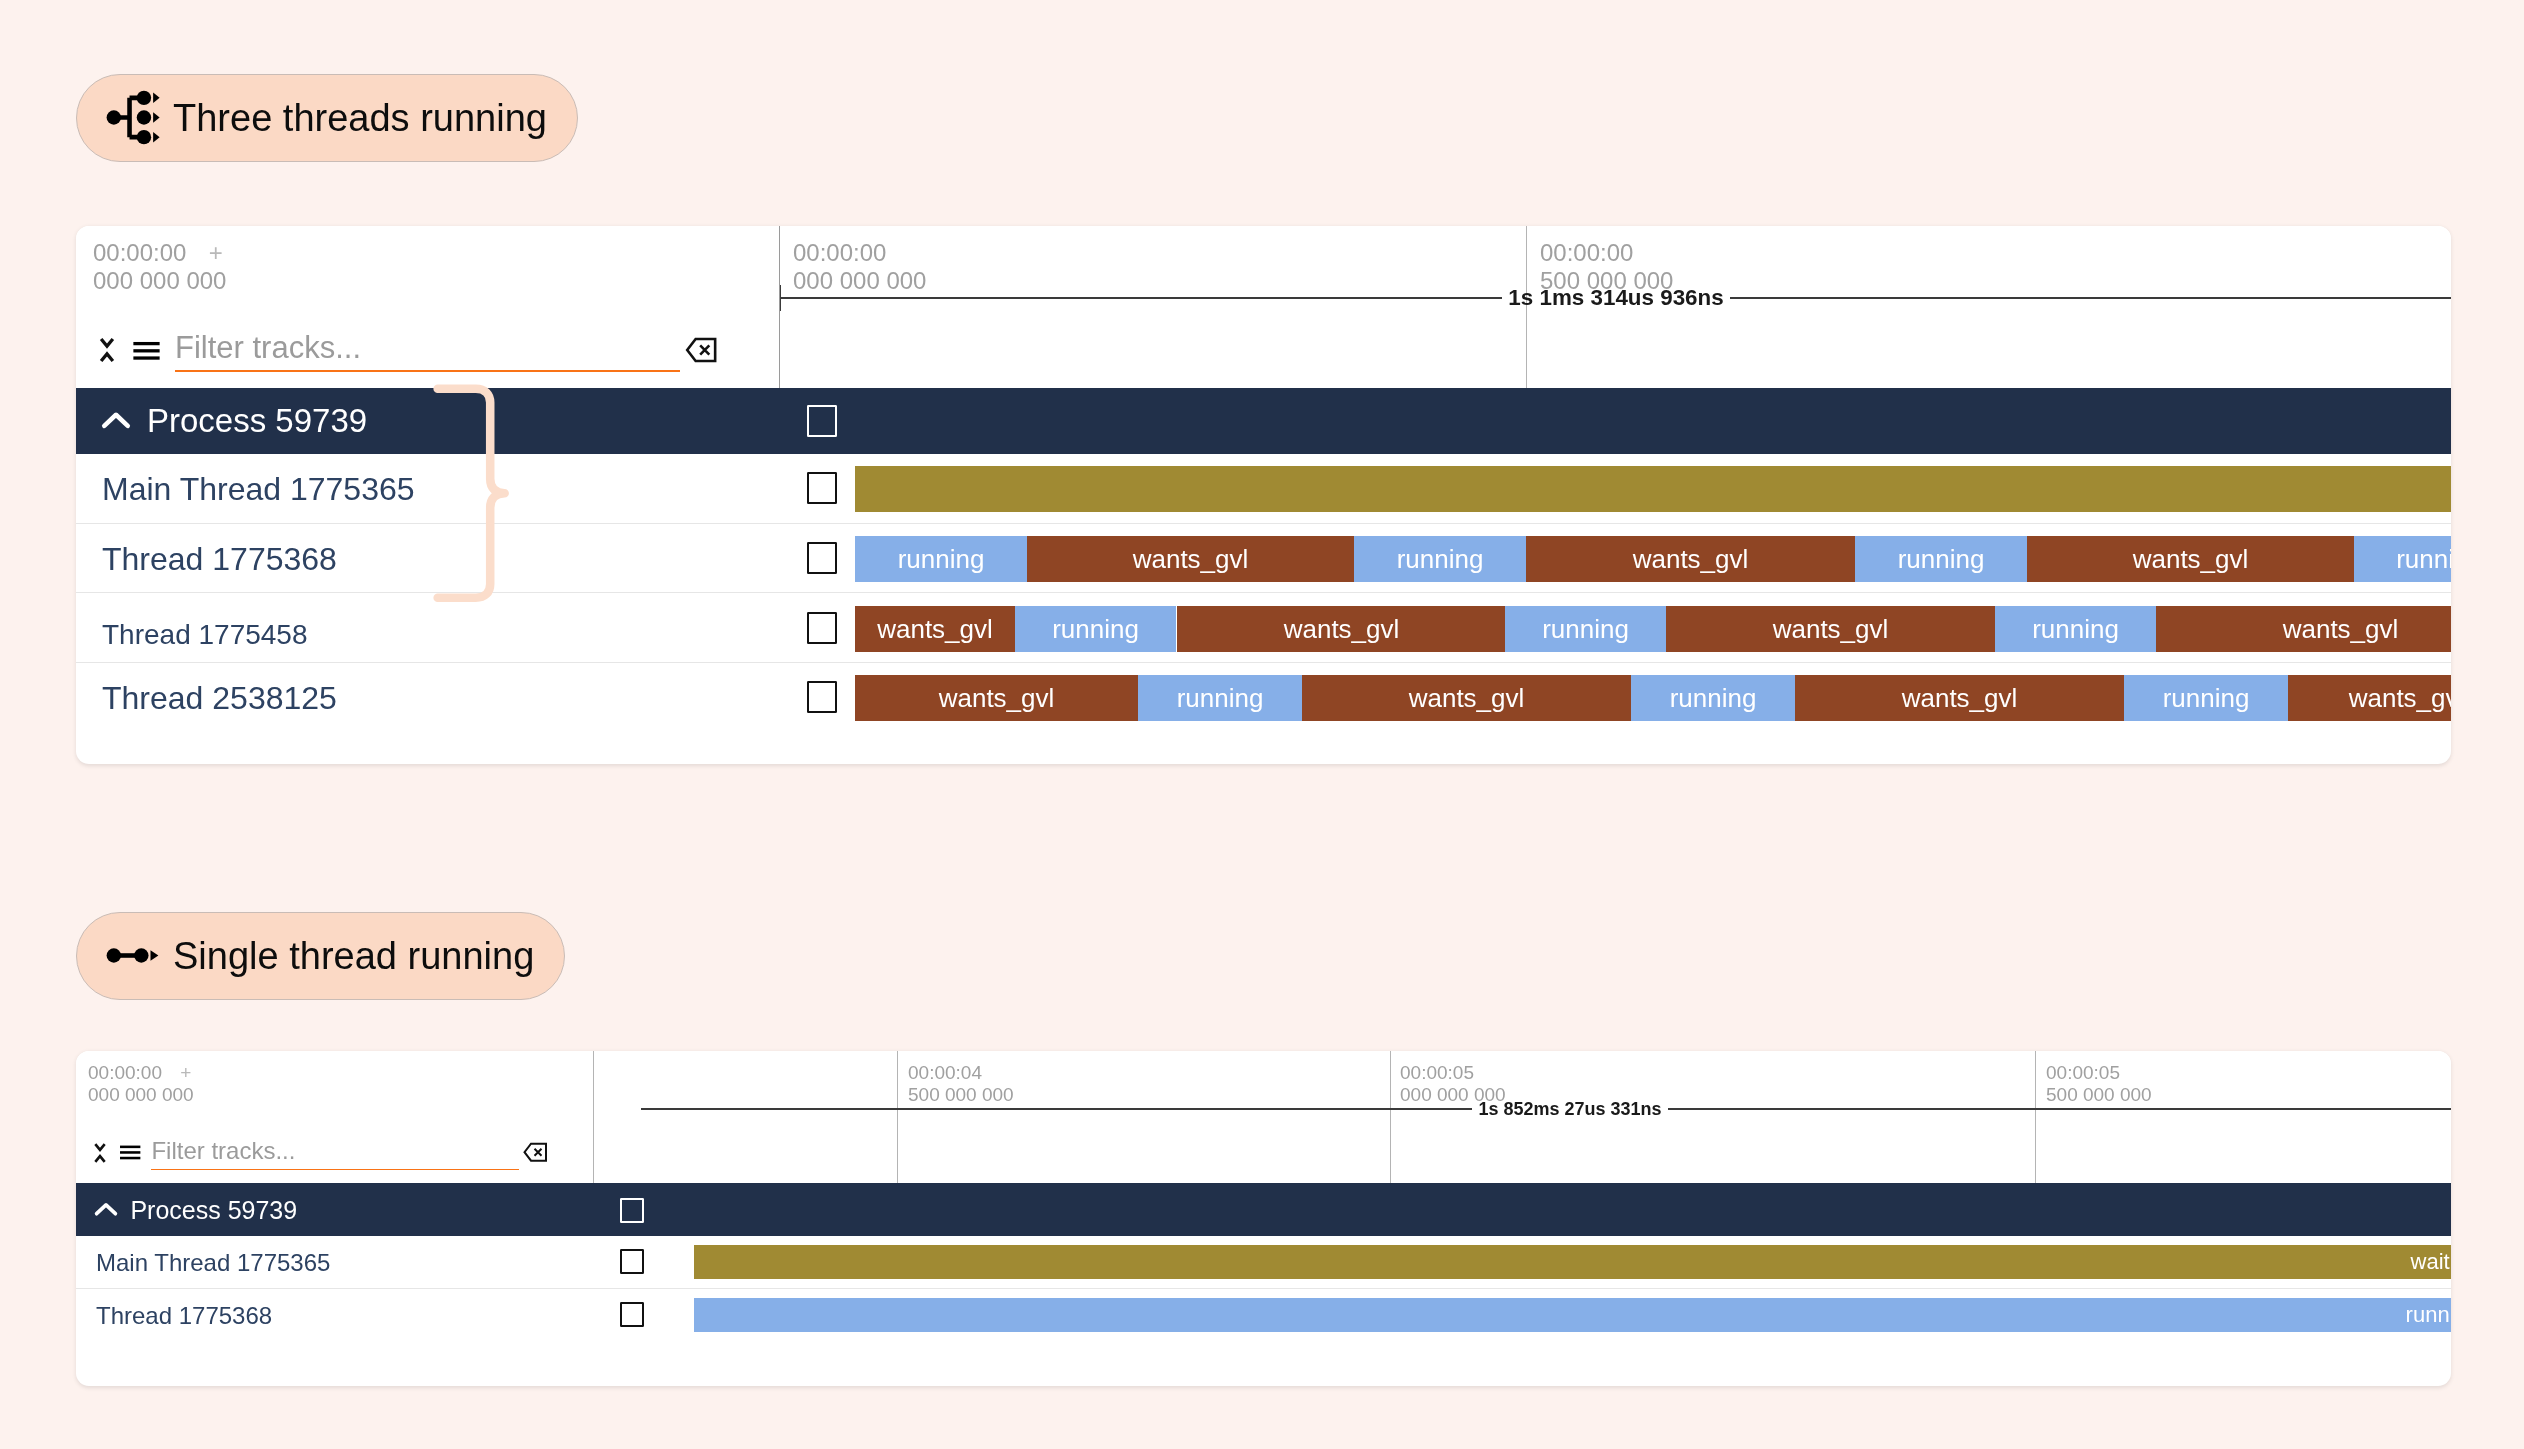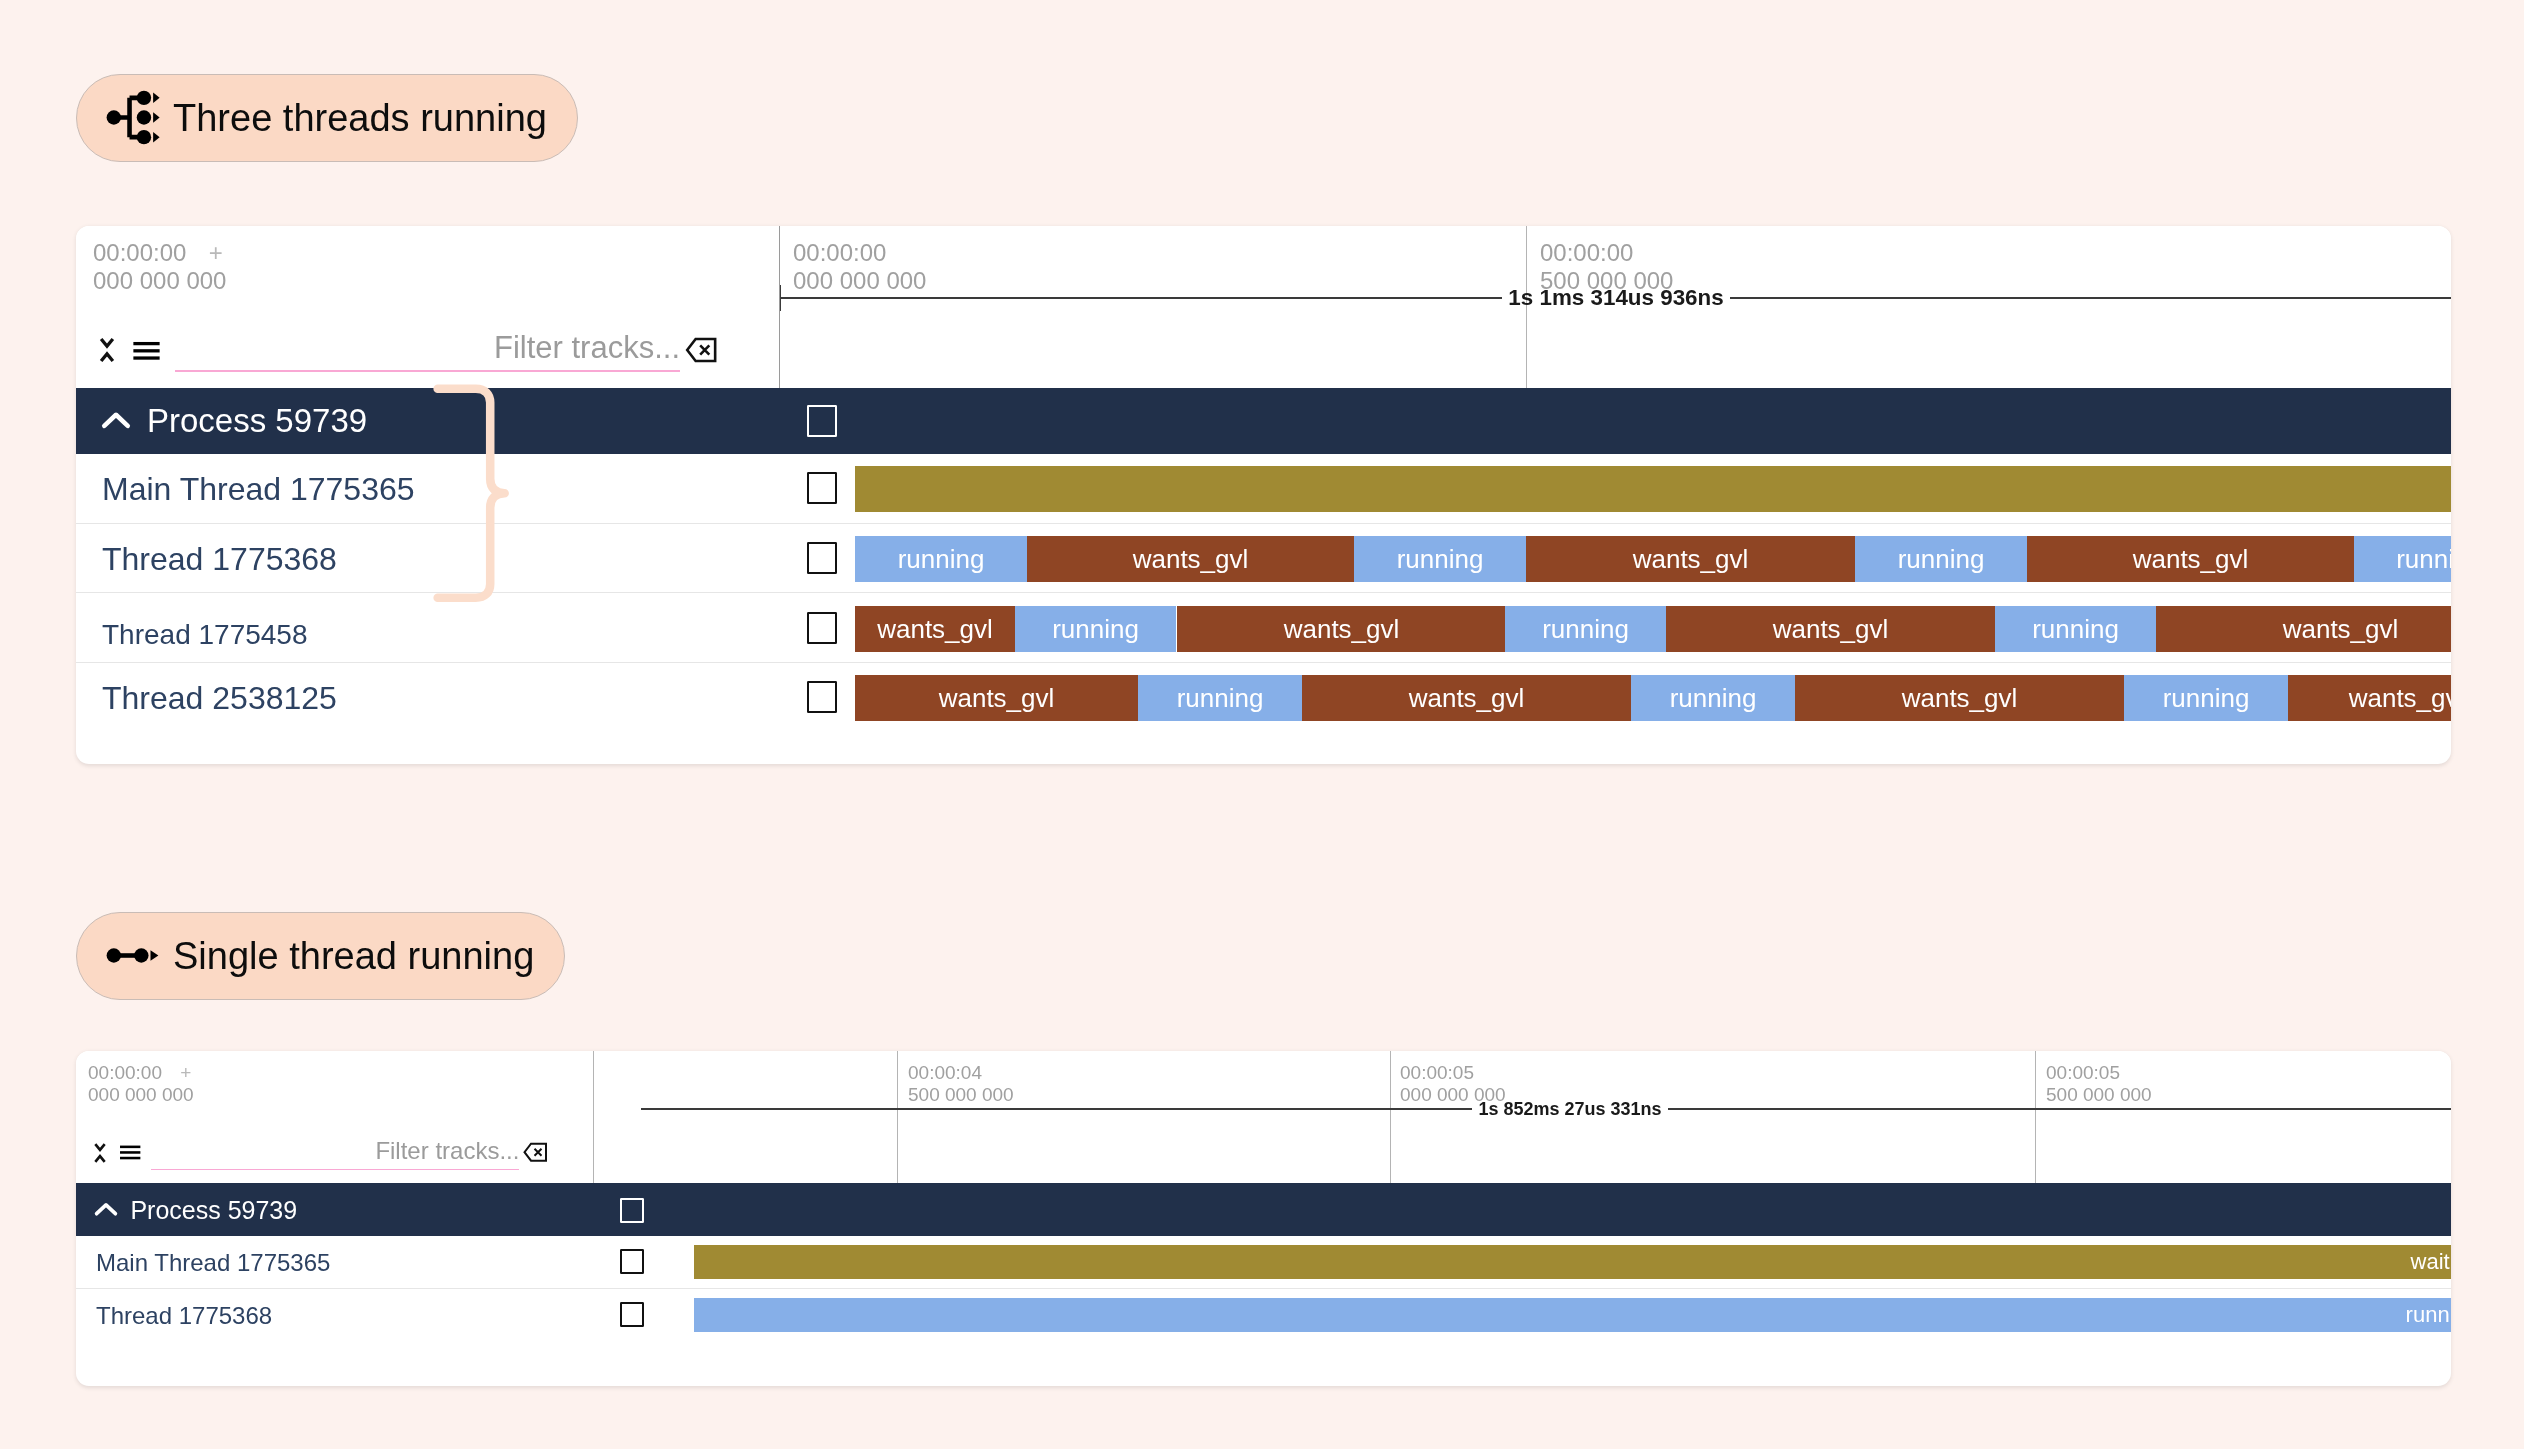--- a/index.html
+++ b/index.html
@@ -60,25 +60,24 @@
   .dur-line{height:2px;background:#3a3a3a;flex:1 1 auto;}
   .dur-cap{width:2px;background:#3a3a3a;}
   .dur-text{
     color:#1a1a1a;font-weight:700;white-space:nowrap;padding:0 6.6px;
   }
 
   
   .filterbar{position:absolute;display:flex;align-items:center;}
   .filter-input{
     border:none;outline:none;background:transparent;
-    border-bottom:2px solid #f9a8d4;
+    border-bottom:2px solid #f97316;
     color:#9b9b9b;
     font-family:"Liberation Sans", sans-serif;
     padding:0 0 4px 0;
-    text-align:right;
   }
   .filter-input::placeholder{color:#9b9b9b;opacity:1;}
 
   
   .proc-row{
     position:absolute;left:0;right:0;
     background:#21304a;
     display:flex;align-items:center;
   }
   .proc-label{color:#fff;white-space:nowrap;}

